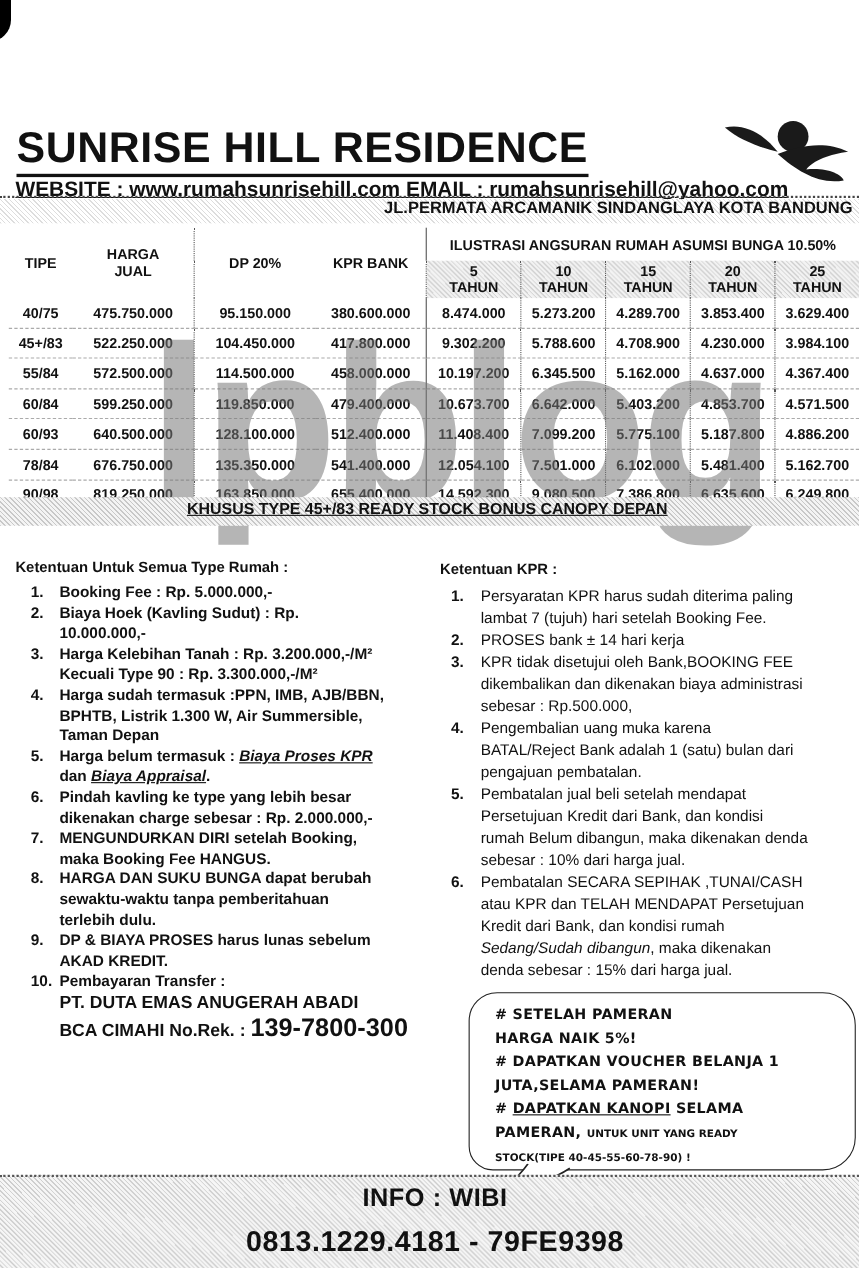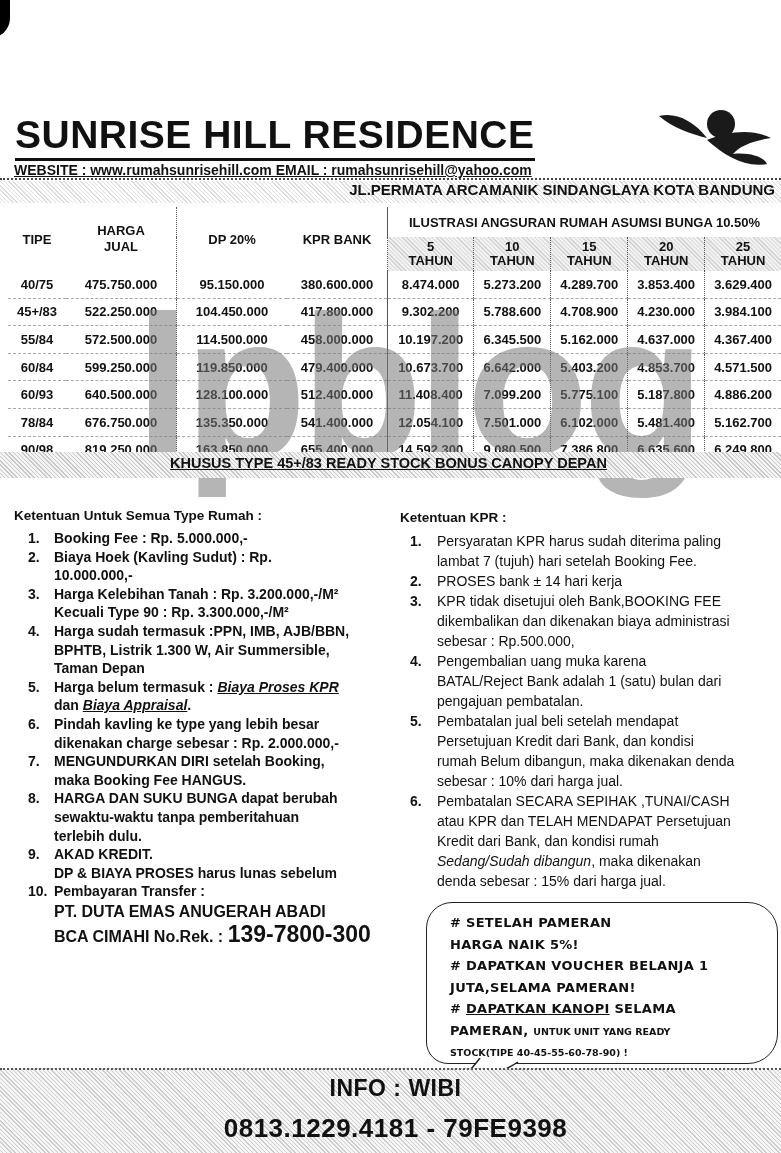--- a/index.html
+++ b/index.html
@@ -9,21 +9,21 @@
     font-family: "Liberation Sans", sans-serif;
   }
   .corner-blob { position: absolute; left: -14px; top: -10px; width: 24px; height: 48px; background: #000; border-radius: 0 0 20px 0; }
   .title {
     position: absolute; left: 15px; top: 113px;
     font-size: 39px; font-weight: bold; letter-spacing: 0.5px; color: #111;
     line-height: 44px;
   }
   .title-rule { position: absolute; left: 15px; top: 158px; width: 520px; height: 3px; background: #111; }
   .contact {
-    position: absolute; left: 14px; top: 162px; font-size: 14px; font-weight: bold;
+    position: absolute; left: 14px; top: 162px; font-size: 19px; font-weight: bold;
     text-decoration: underline; white-space: nowrap;
   }
   .contact-rule { position: absolute; left: 0; top: 178px; width: 781px; border-top: 2px dotted #444; }
   .address-band {
     position: absolute; left: 0; top: 181px; width: 781px; height: 22px;
     background: repeating-linear-gradient(45deg, #ddd 0 1px, #fff 1px 3px);
   }
   .address {
     position: absolute; right: 6px; top: 181px; font-size: 15px; font-weight: bold;
     white-space: nowrap; color: #111;
@@ -266,22 +266,22 @@
         <div>maka Booking Fee HANGUS.</div>
       </li>
       <li>
         <span class="num">8.</span>
         <div>HARGA DAN SUKU BUNGA dapat berubah</div>
         <div>sewaktu-waktu tanpa pemberitahuan</div>
         <div>terlebih dulu.</div>
       </li>
       <li>
         <span class="num">9.</span>
+        <div>DP &amp; BIAYA PROSES harus lunas sebelum</div>
         <div>AKAD KREDIT.</div>
-        <div>DP &amp; BIAYA PROSES harus lunas sebelum</div>
       </li>
       <li>
         <span class="num">10.</span>
         <div>Pembayaran Transfer :</div>
         <div class="transfer-line">PT. DUTA EMAS ANUGERAH ABADI</div>
         <div class="transfer-line"><span>BCA CIMAHI No.Rek. : </span><span class="acct-no">139-7800-300</span></div>
       </li>
     </ol>
 </div>
 

